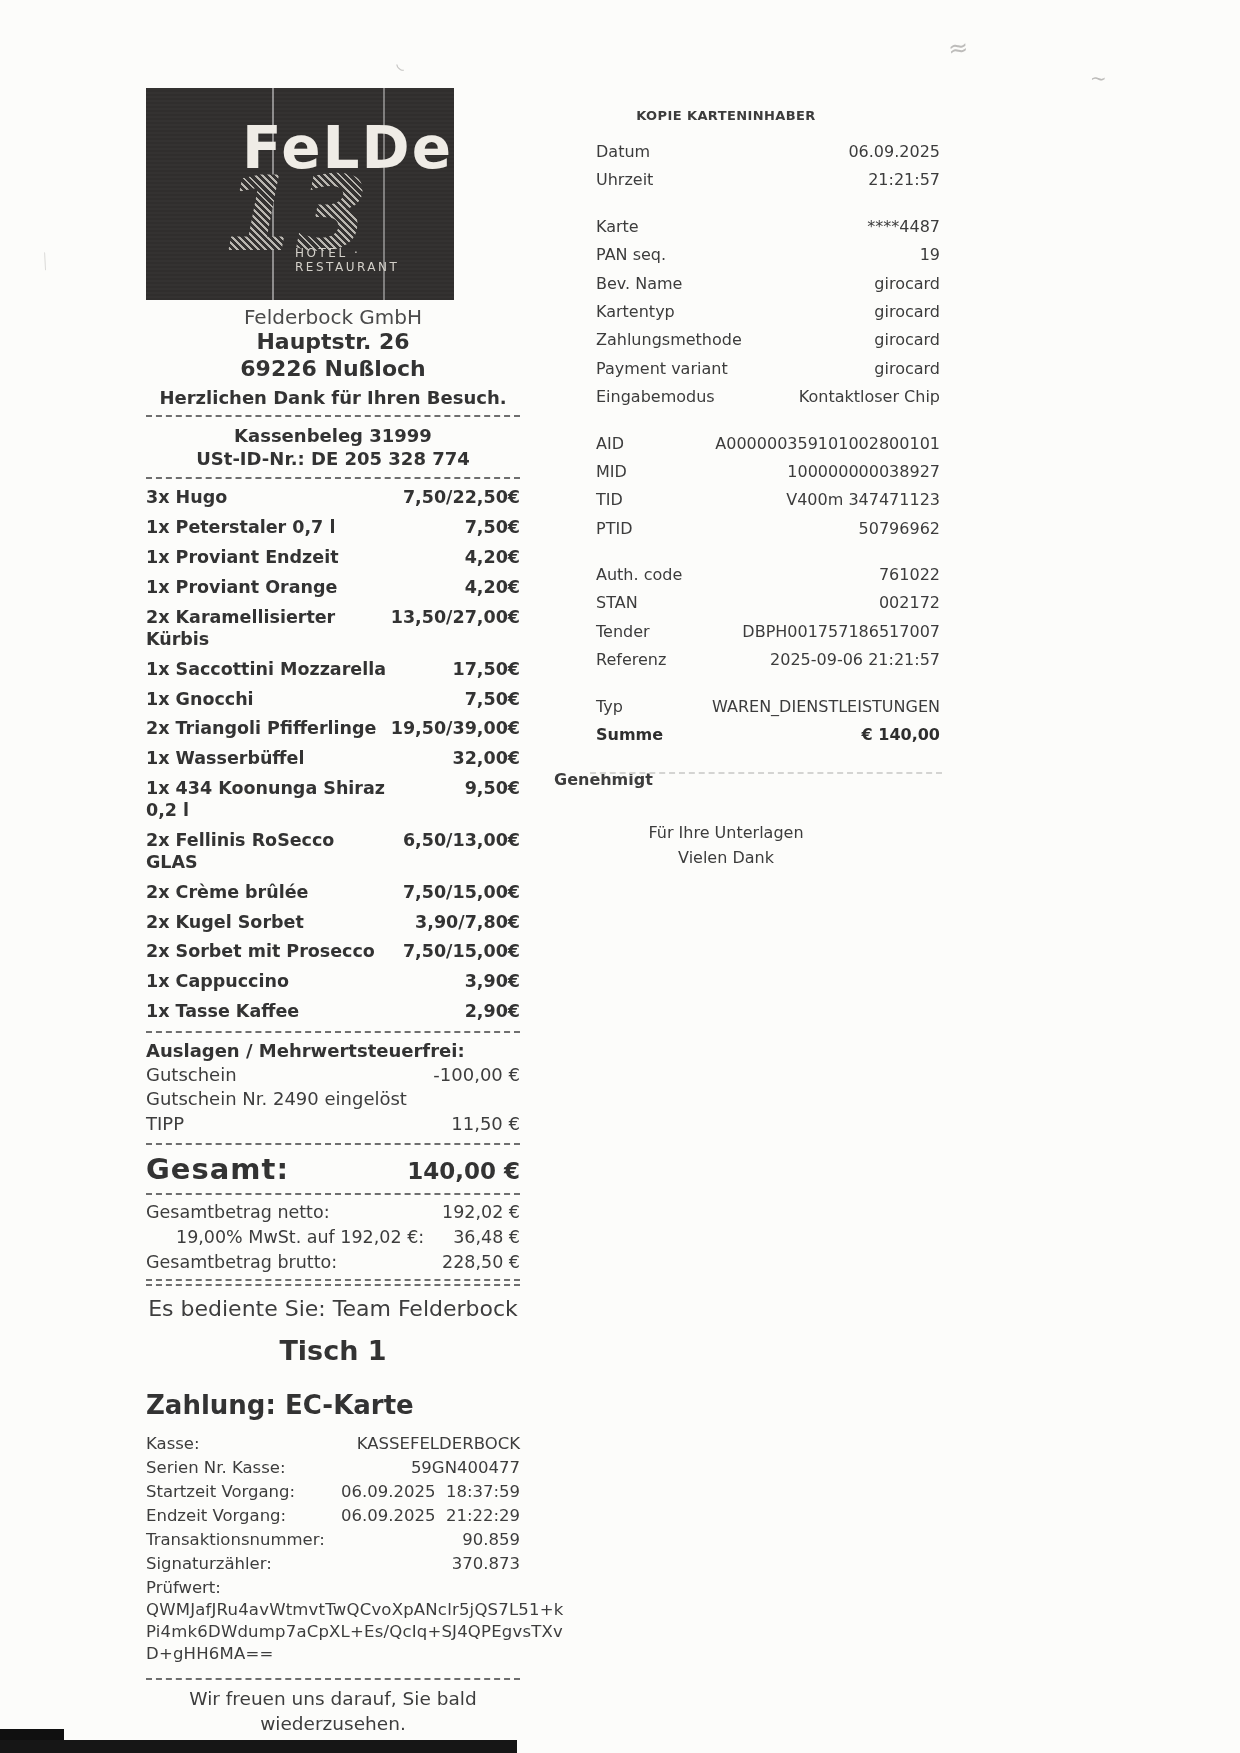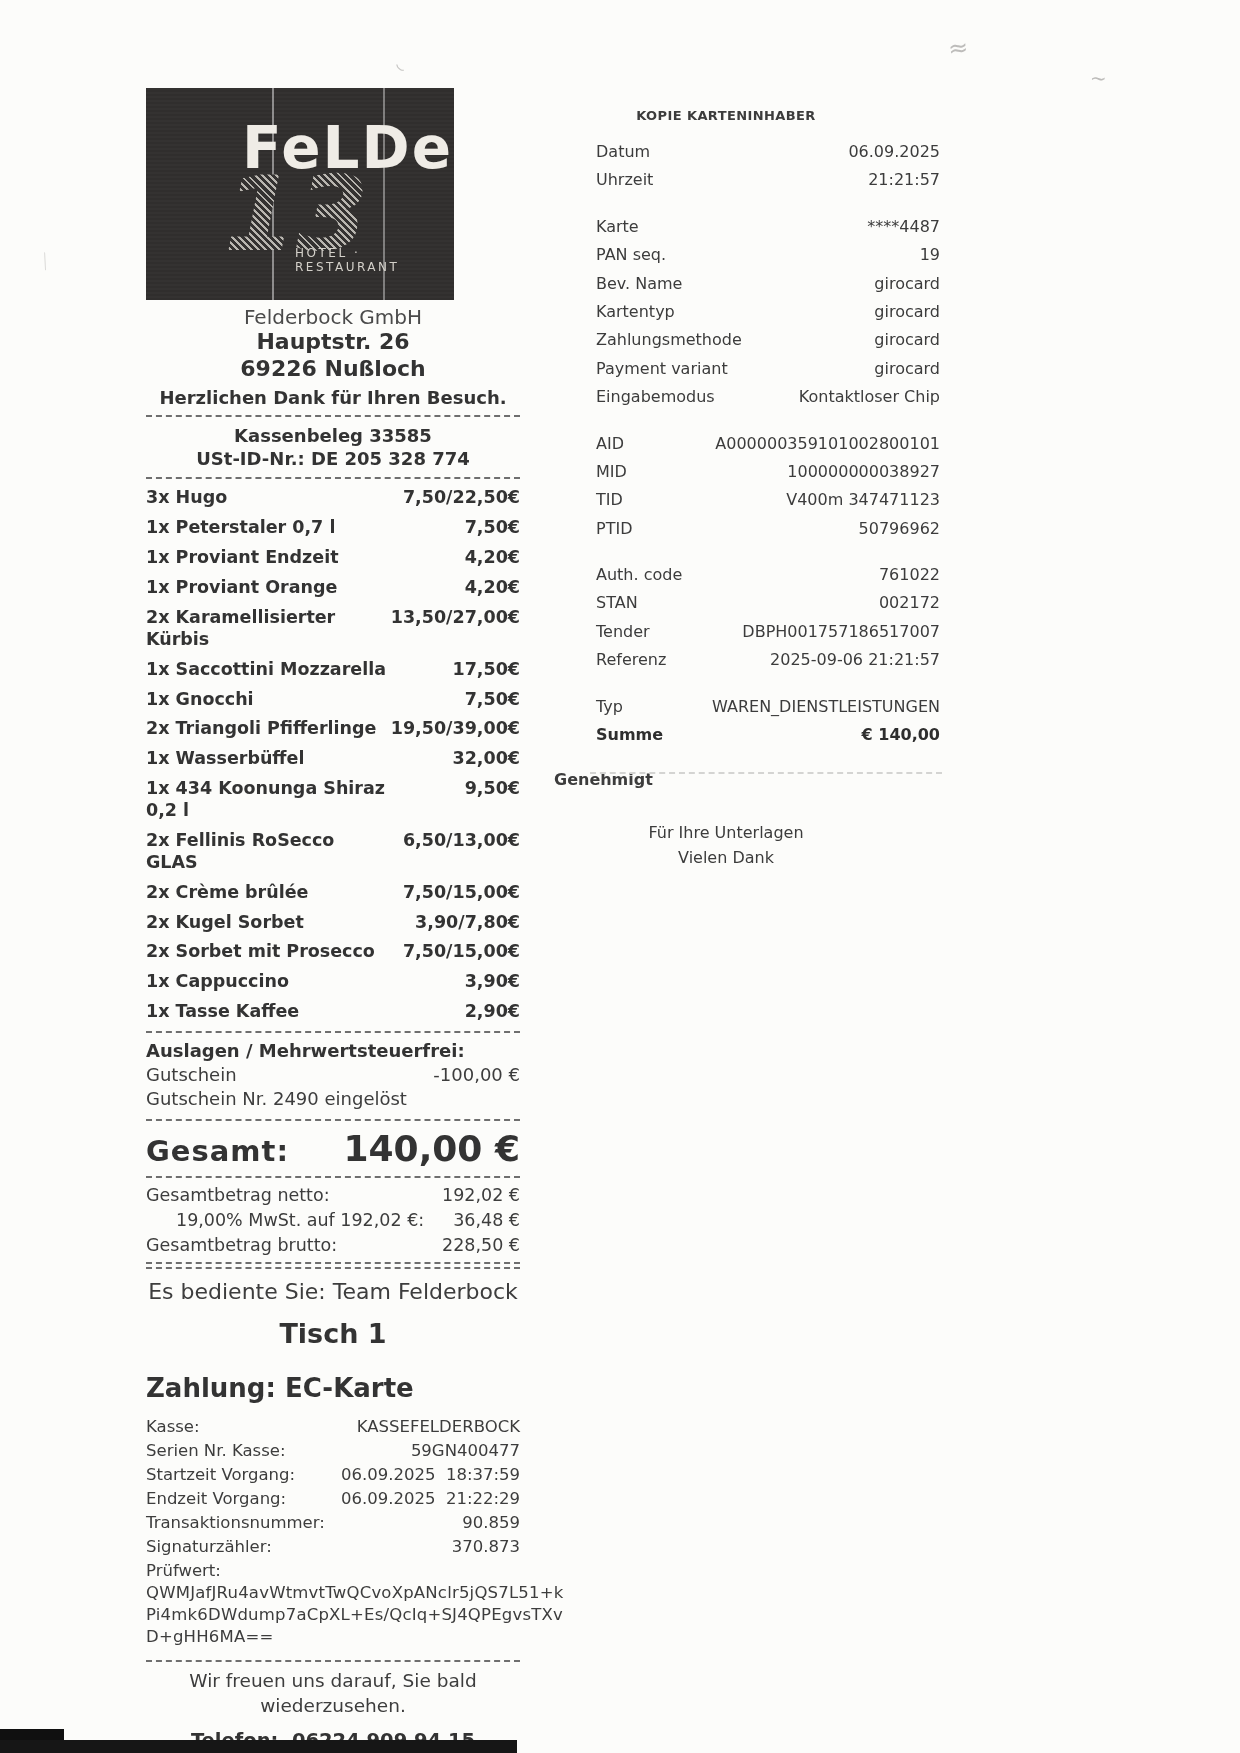--- a/index.html
+++ b/index.html
@@ -33,21 +33,21 @@
   .divider { border-top:2px dashed #6e6e6e; margin:7px 0; }
   .divider.double { border-bottom:2px dashed #6e6e6e; height:3px; }
   .center-bold { text-align:center; font-size:18px; font-weight:700; line-height:1.3; }
   .item-row { display:flex; justify-content:space-between; align-items:flex-start; font-size:17.5px; font-weight:700; margin:8px 0; line-height:1.25; }
   .item-name { max-width:252px; }
   .item-price { white-space:nowrap; }
   .exp-title { font-size:18px; font-weight:700; margin:4px 0 2px; }
   .exp-row { display:flex; justify-content:space-between; font-size:18px; font-weight:400; color:#3d3d3d; line-height:1.35; }
   .total-row { display:flex; justify-content:space-between; align-items:baseline; margin:6px 0 4px; }
   .total-label { font-size:29px; font-weight:700; letter-spacing:1px; }
-  .total-value { font-size:36px; font-weight:700; }
+  .total-value { font-size:23px; font-weight:700; }
   .tax-row { display:flex; justify-content:space-between; font-size:17.5px; color:#3d3d3d; margin:5px 0; }
   .tax-row.indent { padding-left:30px; }
   .served { margin-top:10px; text-align:center; font-size:22px; color:#3d3d3d; }
   .table-no { margin-top:14px; text-align:center; font-size:27px; font-weight:700; }
   .payment-heading { margin-top:24px; margin-bottom:14px; font-size:26px; font-weight:700; }
   .kasse-row { display:flex; justify-content:space-between; font-size:16.5px; color:#3d3d3d; margin:5px 0; }
   .kasse-row .val { white-space:pre; text-align:right; }
   .pruef-label { font-size:16.5px; color:#3d3d3d; margin:5px 0 2px; }
   .pruef-line { font-size:16.5px; color:#3d3d3d; line-height:1.35; letter-spacing:.2px; }
   .farewell { text-align:center; font-size:18.5px; color:#3d3d3d; line-height:1.35; }
@@ -82,21 +82,21 @@
       <div class="logo-b">13</div>
       <div class="logo-sub">HOTEL · RESTAURANT</div>
     </div>
 
     <div class="company">Felderbock GmbH</div>
     <div class="addr">Hauptstr. 26</div>
     <div class="addr">69226 Nußloch</div>
     <div class="greeting">Herzlichen Dank für Ihren Besuch.</div>
 
     <div class="divider"></div>
-    <div class="center-bold">Kassenbeleg 33585</div>
+    <div class="center-bold">Kassenbeleg 31999</div>
     <div class="center-bold">USt-ID-Nr.: DE 205 328 774</div>
     <div class="divider"></div>
 
     <div id="items-container">
         <div class="item-row">
           <div class="item-name">
             <div>3x Hugo</div>
           </div>
           <span class="item-price">7,50/22,50€</span>
         </div>
@@ -198,20 +198,24 @@
     <div class="divider"></div>
     <div class="exp-title">Auslagen / Mehrwertsteuerfrei:</div>
     <div id="expenses-container">
         <div class="exp-row">
           <span>Gutschein</span>
           <span>-100,00 €</span>
         </div>
         <div class="exp-row">
           <span>Gutschein Nr. 2490 eingelöst</span>
           <span></span>
+        </div>
+        <div class="exp-row">
+          <span>TIPP</span>
+          <span>11,50 €</span>
         </div>
       </div>
     <div class="divider"></div>
 
     <div class="total-row">
       <span class="total-label">Gesamt:</span>
       <span class="total-value">140,00 €</span>
     </div>
 
     <div class="divider"></div>

